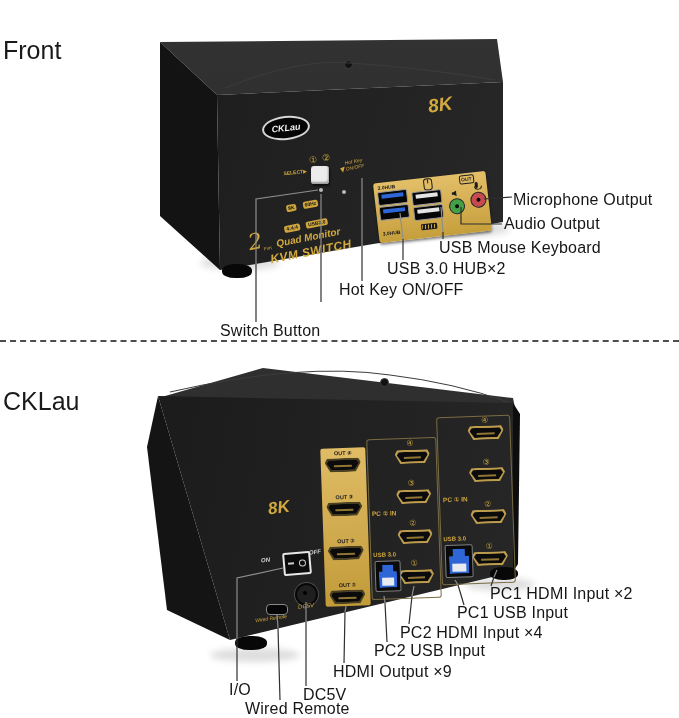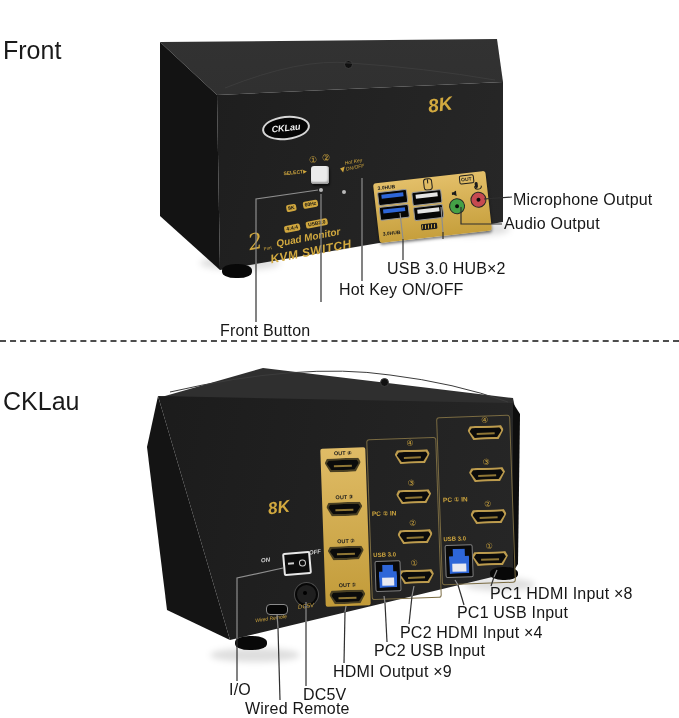--- a/index.html
+++ b/index.html
@@ -301,25 +301,26 @@
       <path d="M385,603 L387,642"></path>
       <path d="M345,612 L344,663"></path>
       <path d="M306,622 L306,686"></path>
       <path d="M237,638 L237,681"></path>
       <path d="M278,628 L280,700"></path>
     </g>
   </svg>
 
   <div class="callout" style="left:513px;top:191px">Microphone Output</div>
   <div class="callout" style="left:504px;top:215px">Audio Output</div>
+  <div class="callout" style="left:439px;top:239px">USB Mouse Keyboard</div>
   <div class="callout" style="left:387px;top:260px">USB 3.0 HUB×2</div>
   <div class="callout" style="left:339px;top:281px">Hot Key ON/OFF</div>
-  <div class="callout" style="left:220px;top:322px">Front Button</div>
-
-  <div class="callout" style="left:490px;top:585px">PC1 HDMI Input ×8</div>
+  <div class="callout" style="left:220px;top:322px">Switch Button</div>
+
+  <div class="callout" style="left:490px;top:585px">PC1 HDMI Input ×2</div>
   <div class="callout" style="left:457px;top:604px">PC1 USB Input</div>
   <div class="callout" style="left:400px;top:624px">PC2 HDMI Input ×4</div>
   <div class="callout" style="left:374px;top:642px">PC2 USB Input</div>
   <div class="callout" style="left:333px;top:663px">HDMI Output ×9</div>
   <div class="callout" style="left:229px;top:681px">I/O</div>
   <div class="callout" style="left:303px;top:686px">DC5V</div>
   <div class="callout" style="left:245px;top:700px">Wired Remote</div>
 
 </div>
 

